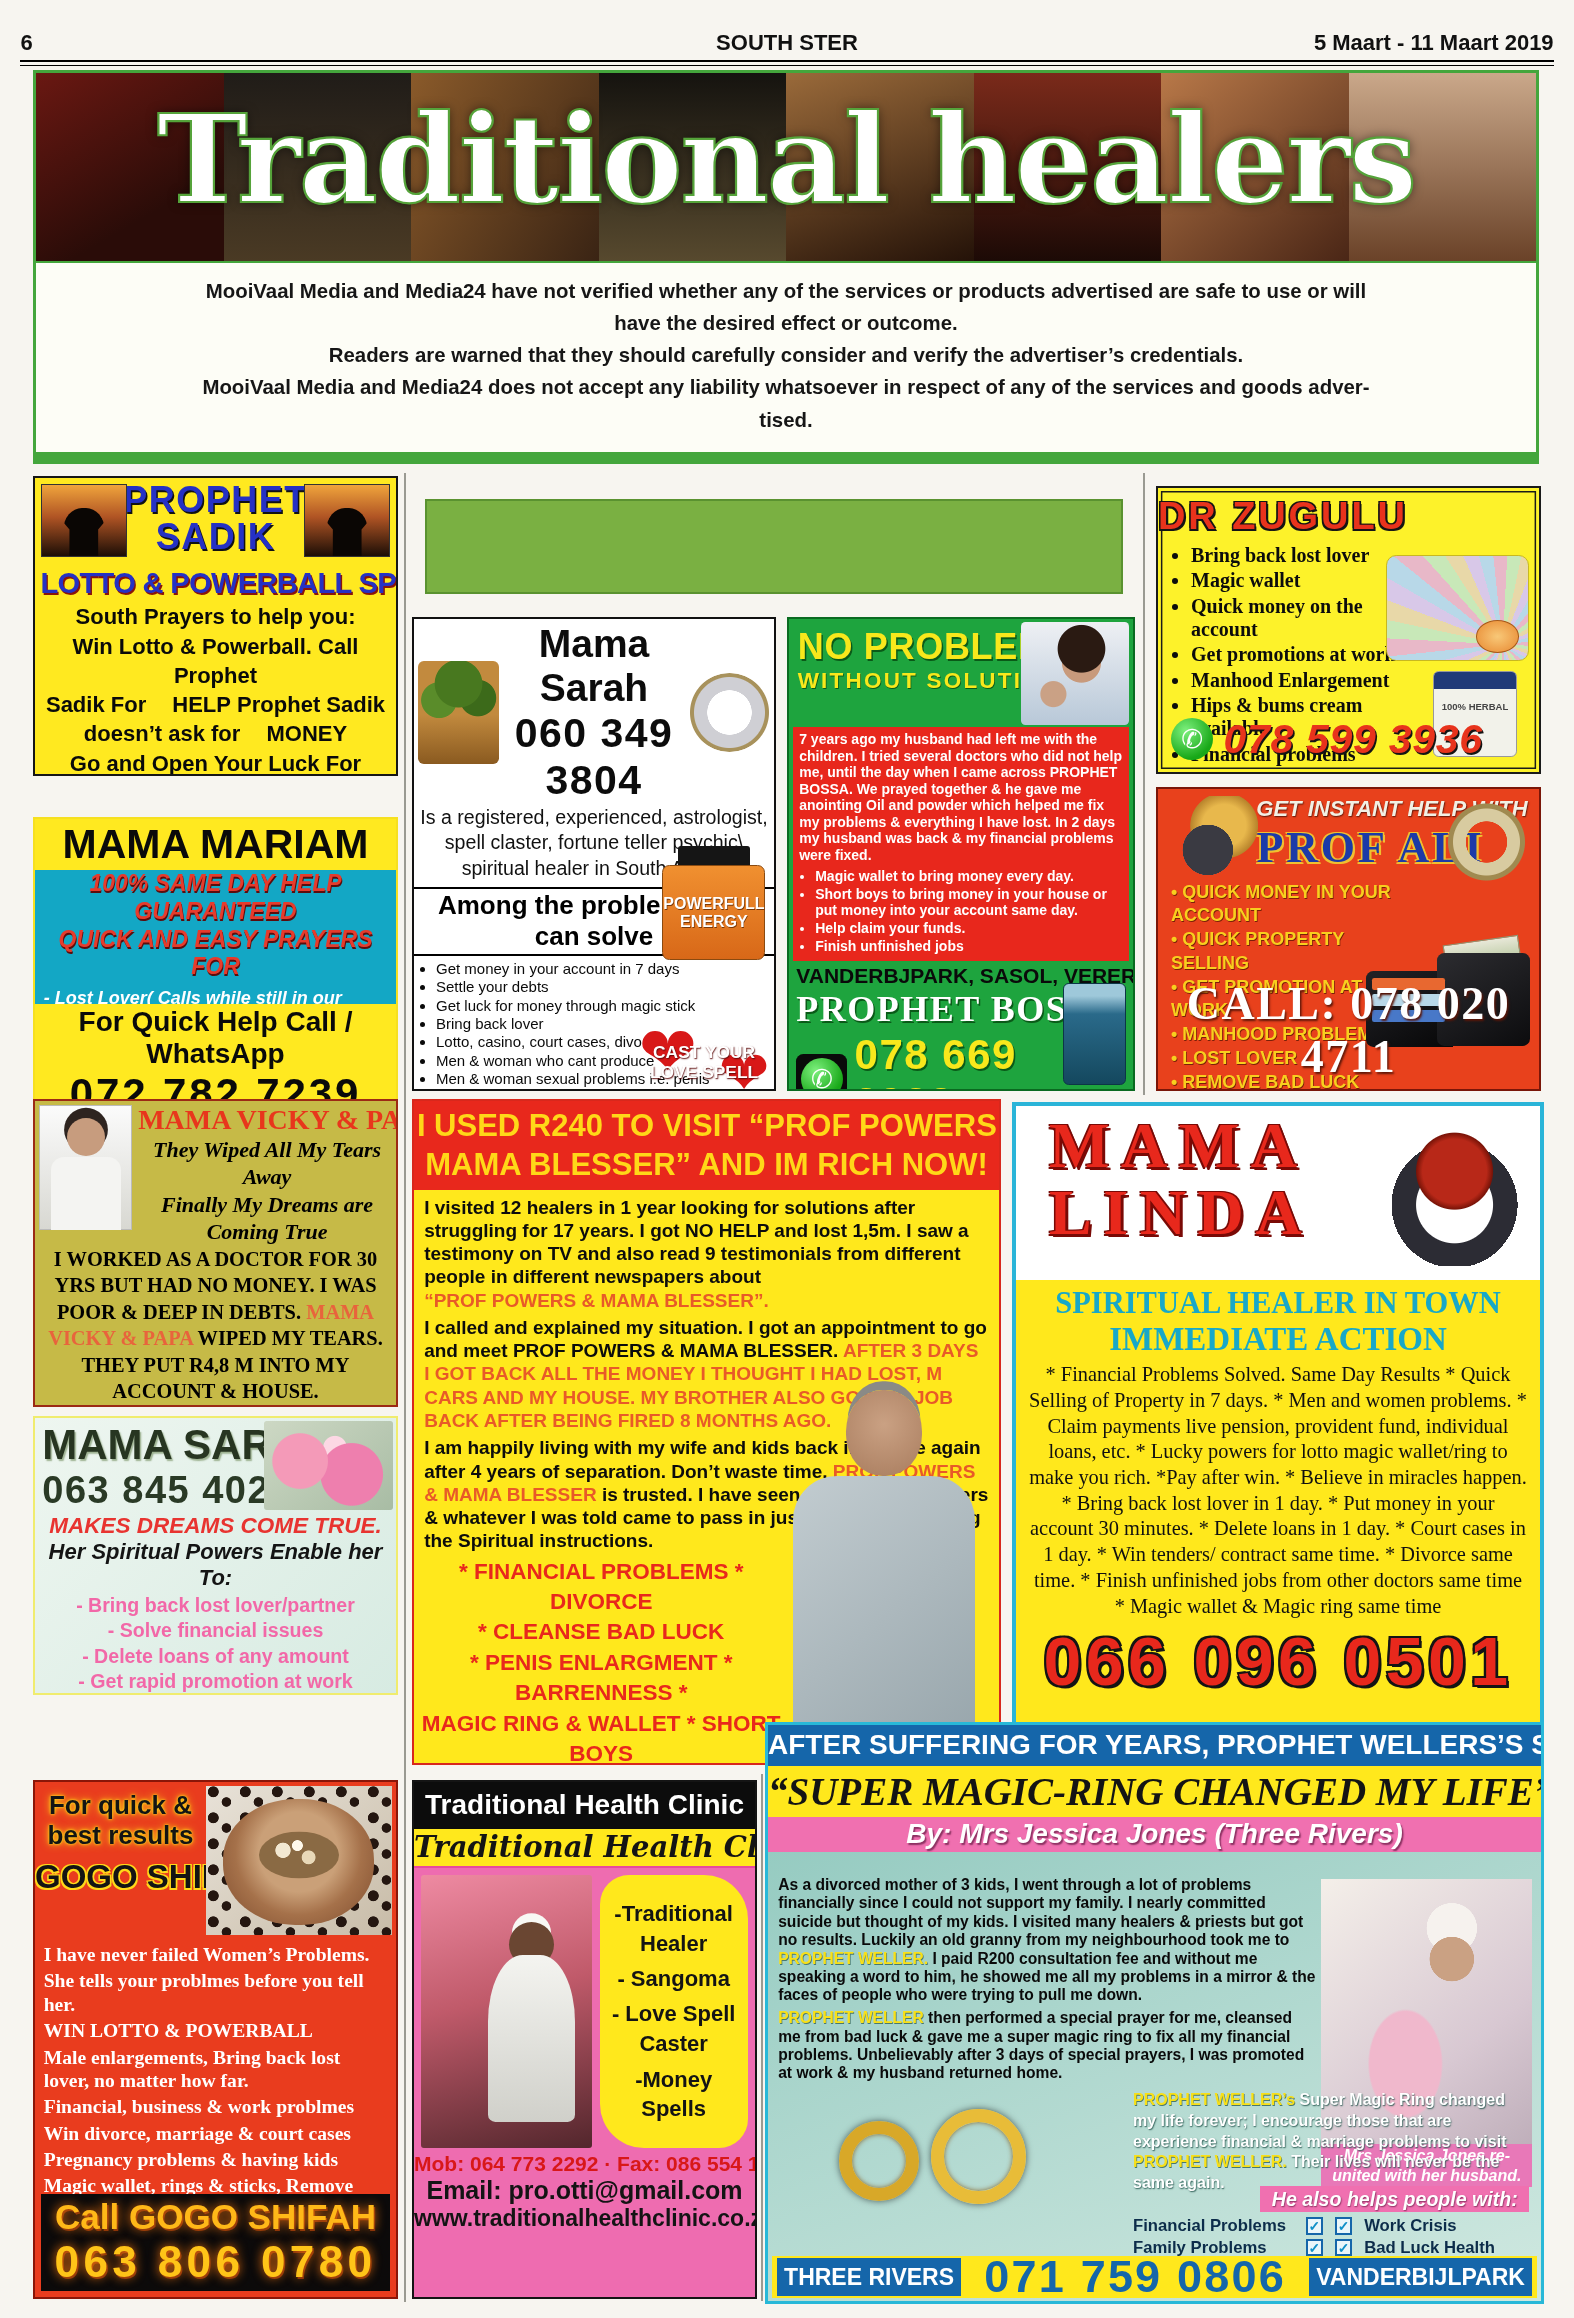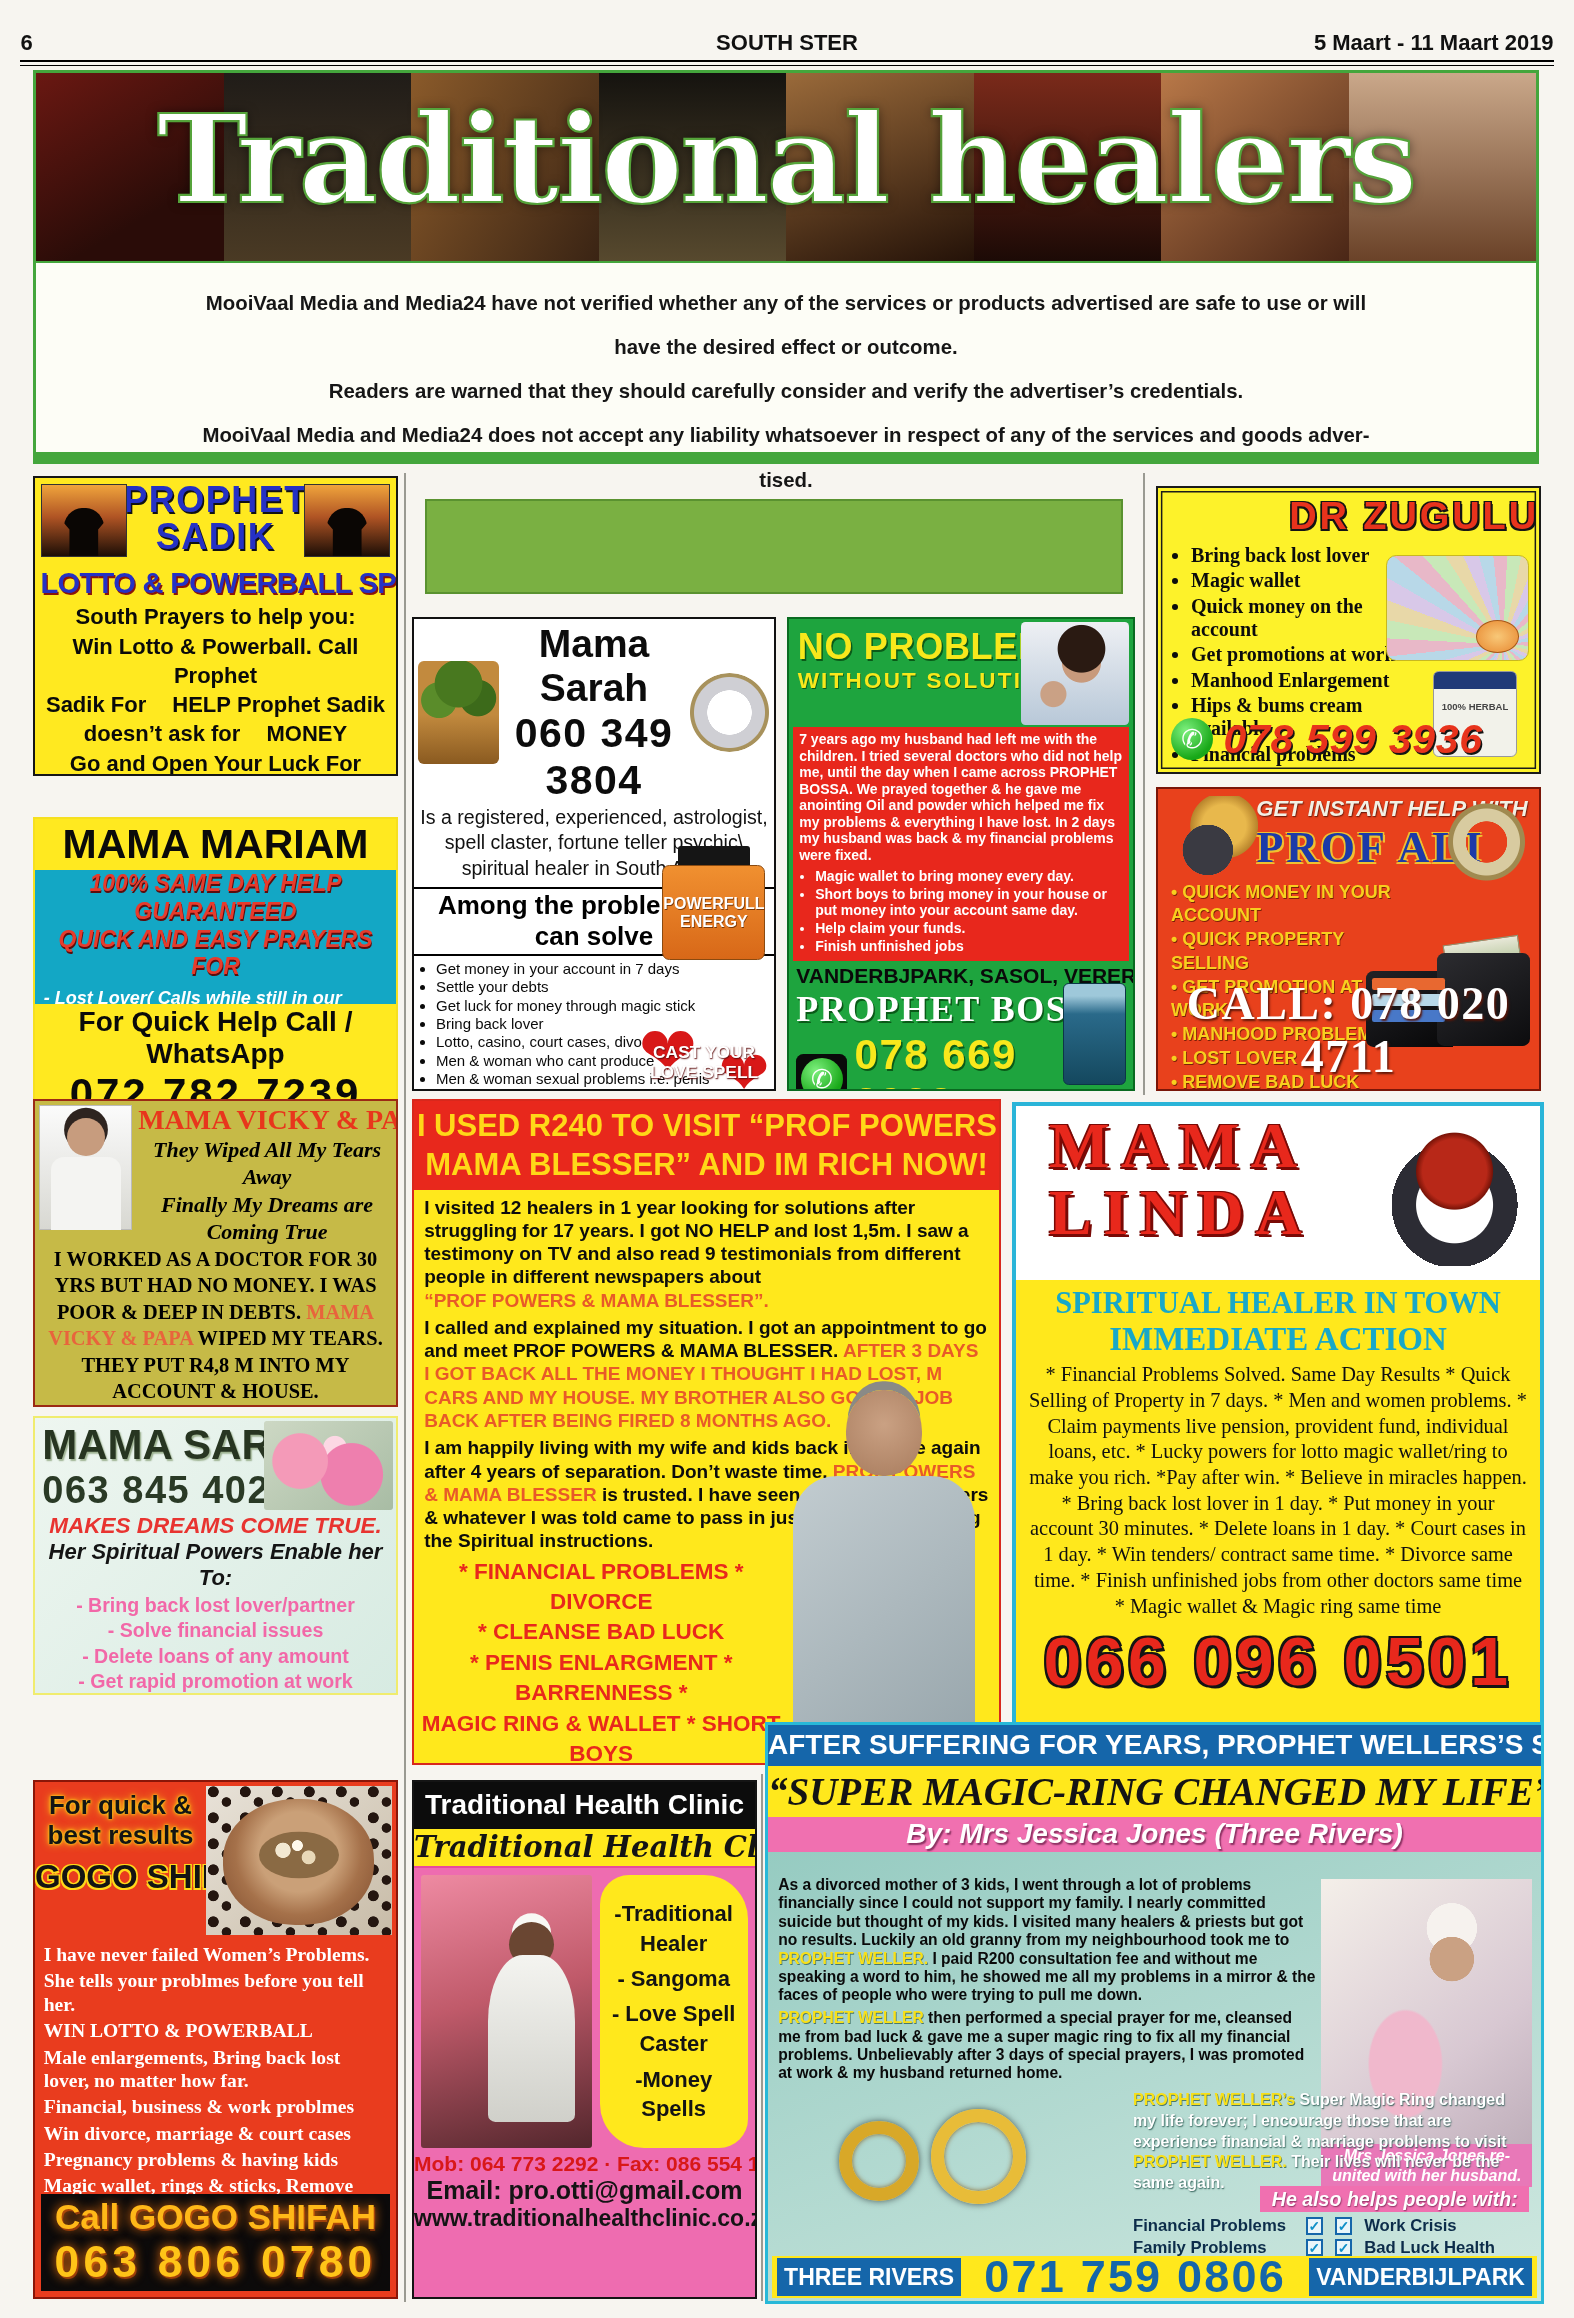--- a/index.html
+++ b/index.html
@@ -29,21 +29,21 @@
   .t5{background:linear-gradient(160deg,#9a6a3a,#241208);}
   .t6{background:linear-gradient(#7a2a1a,#1c0a06);}
   .t7{background:linear-gradient(140deg,#b87848,#4a2616);}
   .t8{background:linear-gradient(#caa88a,#6a4228);}
   .banner-title { position:absolute; left:0; right:0; top:13px; text-align:center;
     font-family:"DejaVu Serif", serif; font-weight:700; font-size:122px; line-height:1.2;
     color:#fff; -webkit-text-stroke:2.2px #55a33a; letter-spacing:-2.2px; white-space:nowrap;
     text-shadow:0 0 10.2px rgba(0,0,0,.55); }
   .disclaimer { padding:11.6px 44px 0; text-align:center; font-weight:700;
     font-size:20.4px; line-height:1.58; color:#161616; }
-  .disclaimer p { margin:12px; }
+  .disclaimer p { margin:0; }
   .banner-bottom { position:absolute; left:0; right:0; bottom:0; height:8.7px; background:#44a63c; }
 
   .vrule { position:absolute; width:1.5px; background:#9a9a92; }
 
   
   .ad { position:absolute; overflow:hidden; }
 
   
   #ad-sadik { left:33px; top:476px; width:365px; height:300px;
     background:#ffe920; border:2.2px solid #161616; }
@@ -210,21 +210,21 @@
     color:#fff; font-size:26px; font-family:"DejaVu Sans", sans-serif; }
   .bossa-phone { color:#f8e81c; font-weight:900; font-size:42px; letter-spacing:1.5px;
     text-shadow:1.5px 1.5px 0 #0a5a18; }
   .bossa-bottle { position:absolute; right:7.3px; bottom:4.4px; width:63px; height:102px;
     border-radius:5.8px; background:linear-gradient(#9ec8da 12%, #2a6a8a 30%, #14485e);
     border:1.5px solid #0c3646; }
 
   
   #ad-zugulu { left:1156px; top:486px; width:385px; height:288px;
     background:#fdf22a; border:2.2px solid #1a1a1a; box-shadow:inset 0 0 0 2.9px #fdf22a, inset 0 0 0 4.4px #1a1a1a; }
-  .zug-title { text-align:right; font-weight:900; font-size:38px; color:#e8331c;
+  .zug-title { text-align:left; font-weight:900; font-size:38px; color:#e8331c;
     letter-spacing:2.9px; margin-top:7.3px;
     text-shadow:-1.5px -1.5px 0 #141414, 1.5px -1.5px 0 #141414, -1.5px 1.5px 0 #141414, 2.2px 2.2px 0 #141414; }
   .zug-list { font-family:"Liberation Serif", serif; font-weight:700; font-size:20px;
     line-height:1.16; margin:5.8px 0 0; padding-left:33px; width:247px; color:#0c0c0c; }
   .zug-list li { margin:2.2px 0; }
   .zug-money { position:absolute; right:10.2px; top:67px; width:143px; height:106px; border-radius:10.2px;
     background:
       repeating-conic-gradient(from 210deg at 82% 85%, #b8d8e8 0 9deg, #e8b8c8 9deg 18deg, #c8e8b8 18deg 27deg, #e8d8a8 27deg 36deg, #d8c8e8 36deg 45deg);
     border:1.5px solid #c8b820; }
   .zug-money::after { content:""; position:absolute; right:8.7px; bottom:7.3px; width:41px; height:30.5px;

